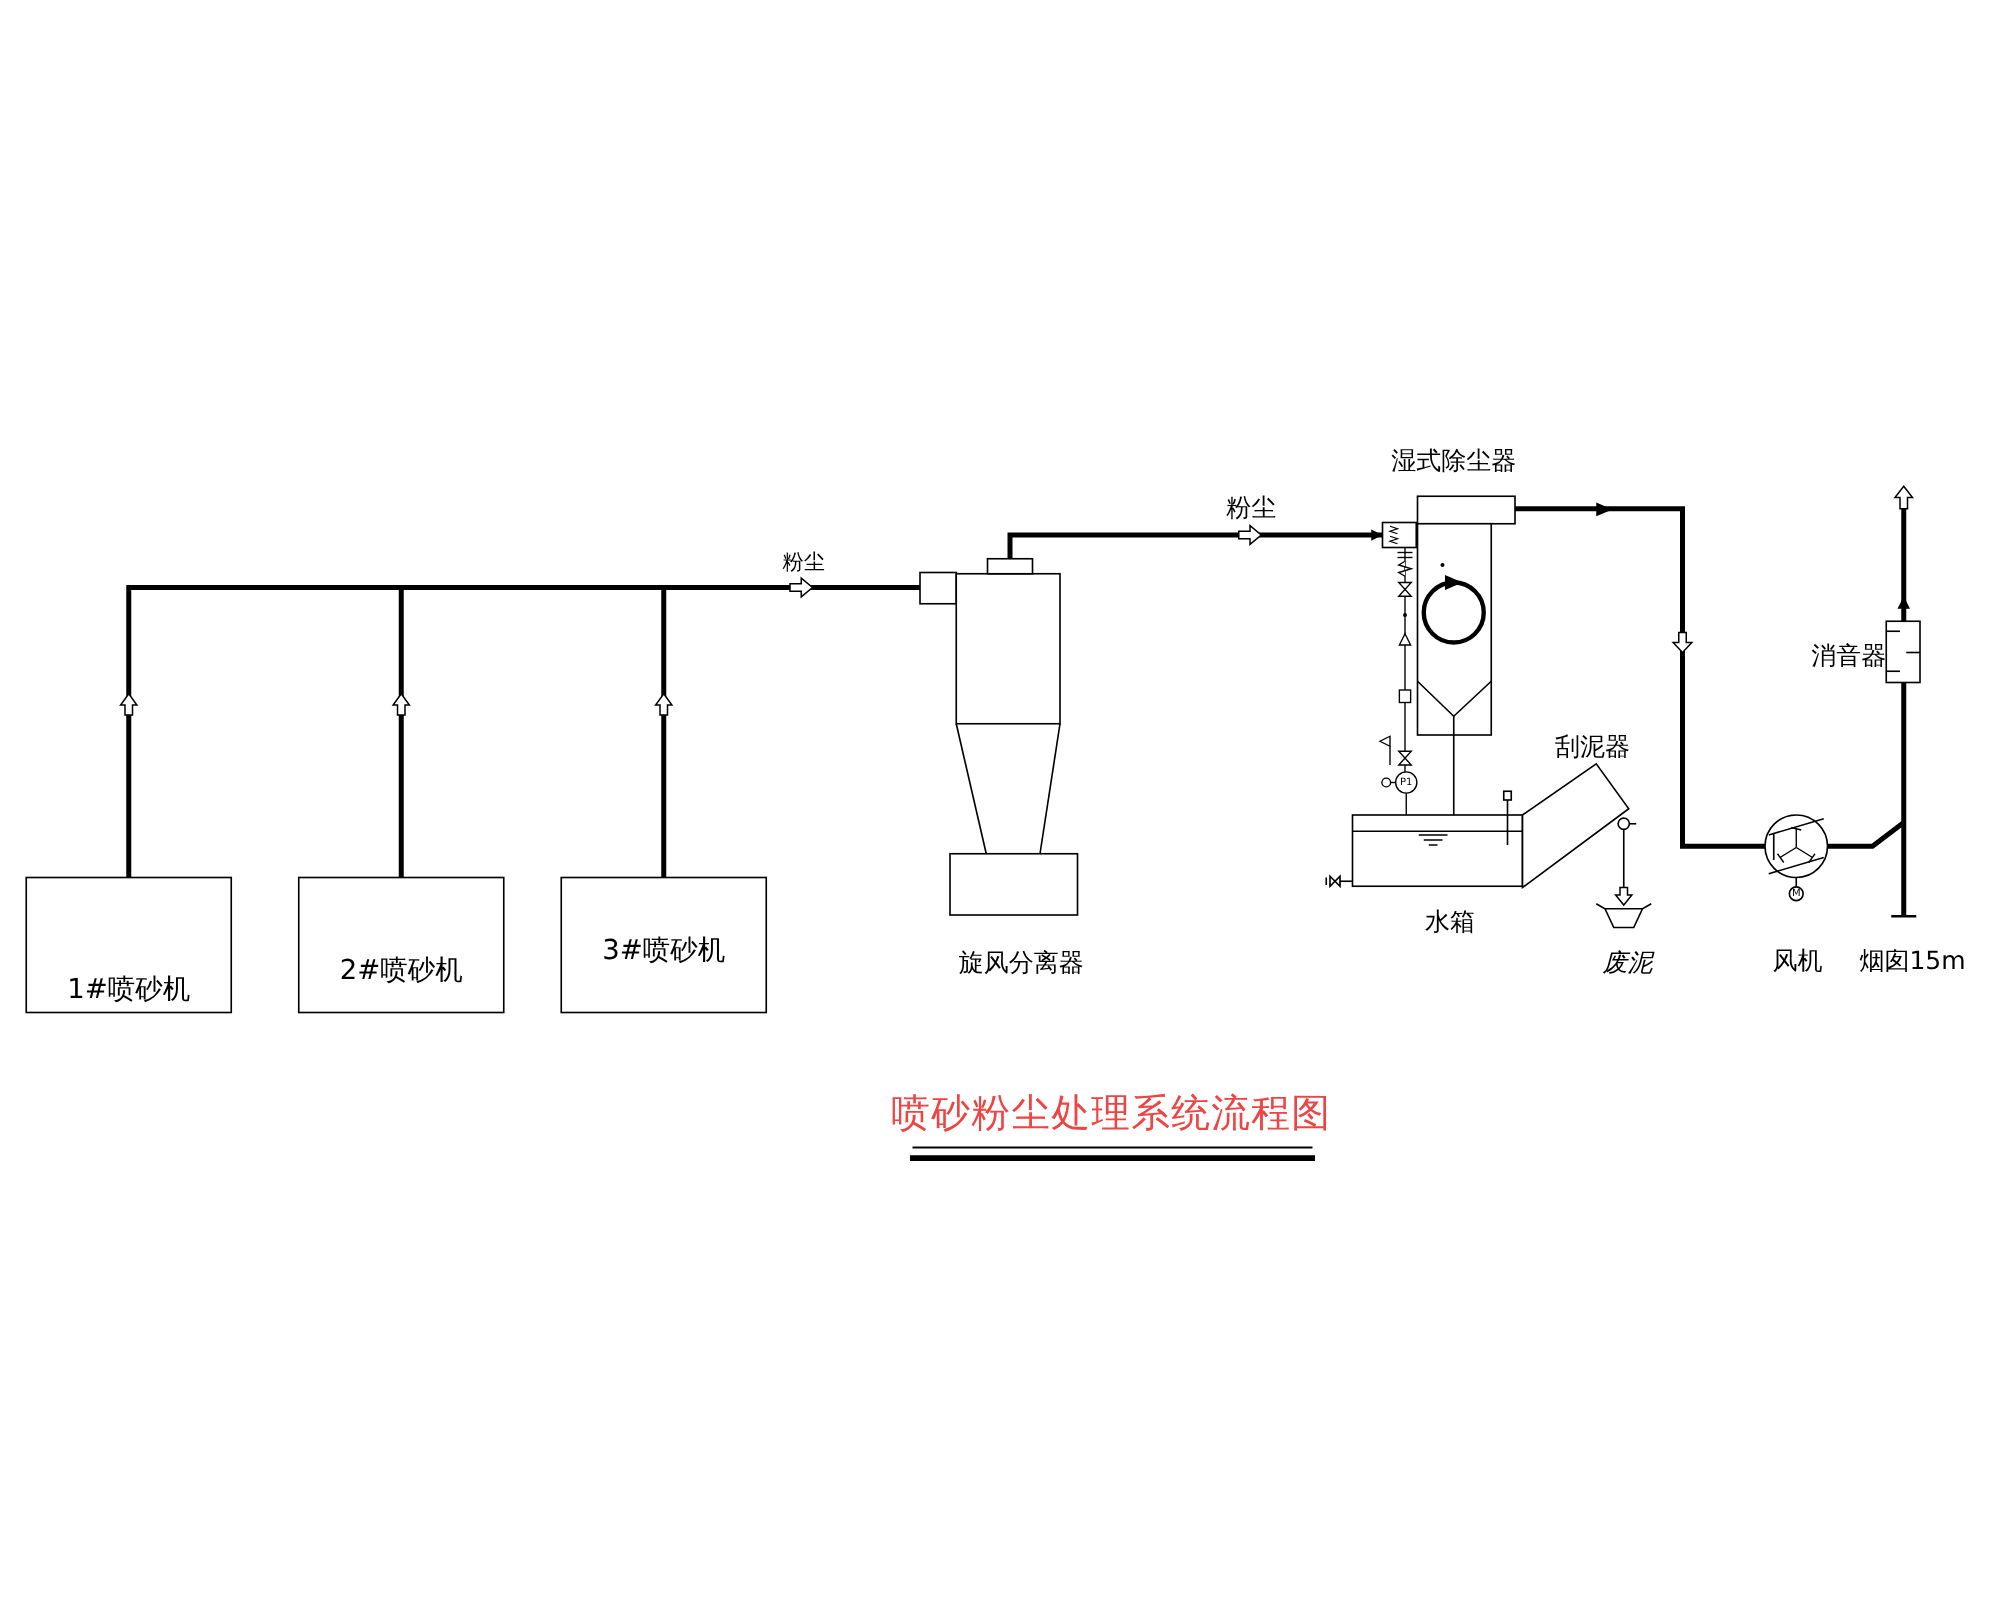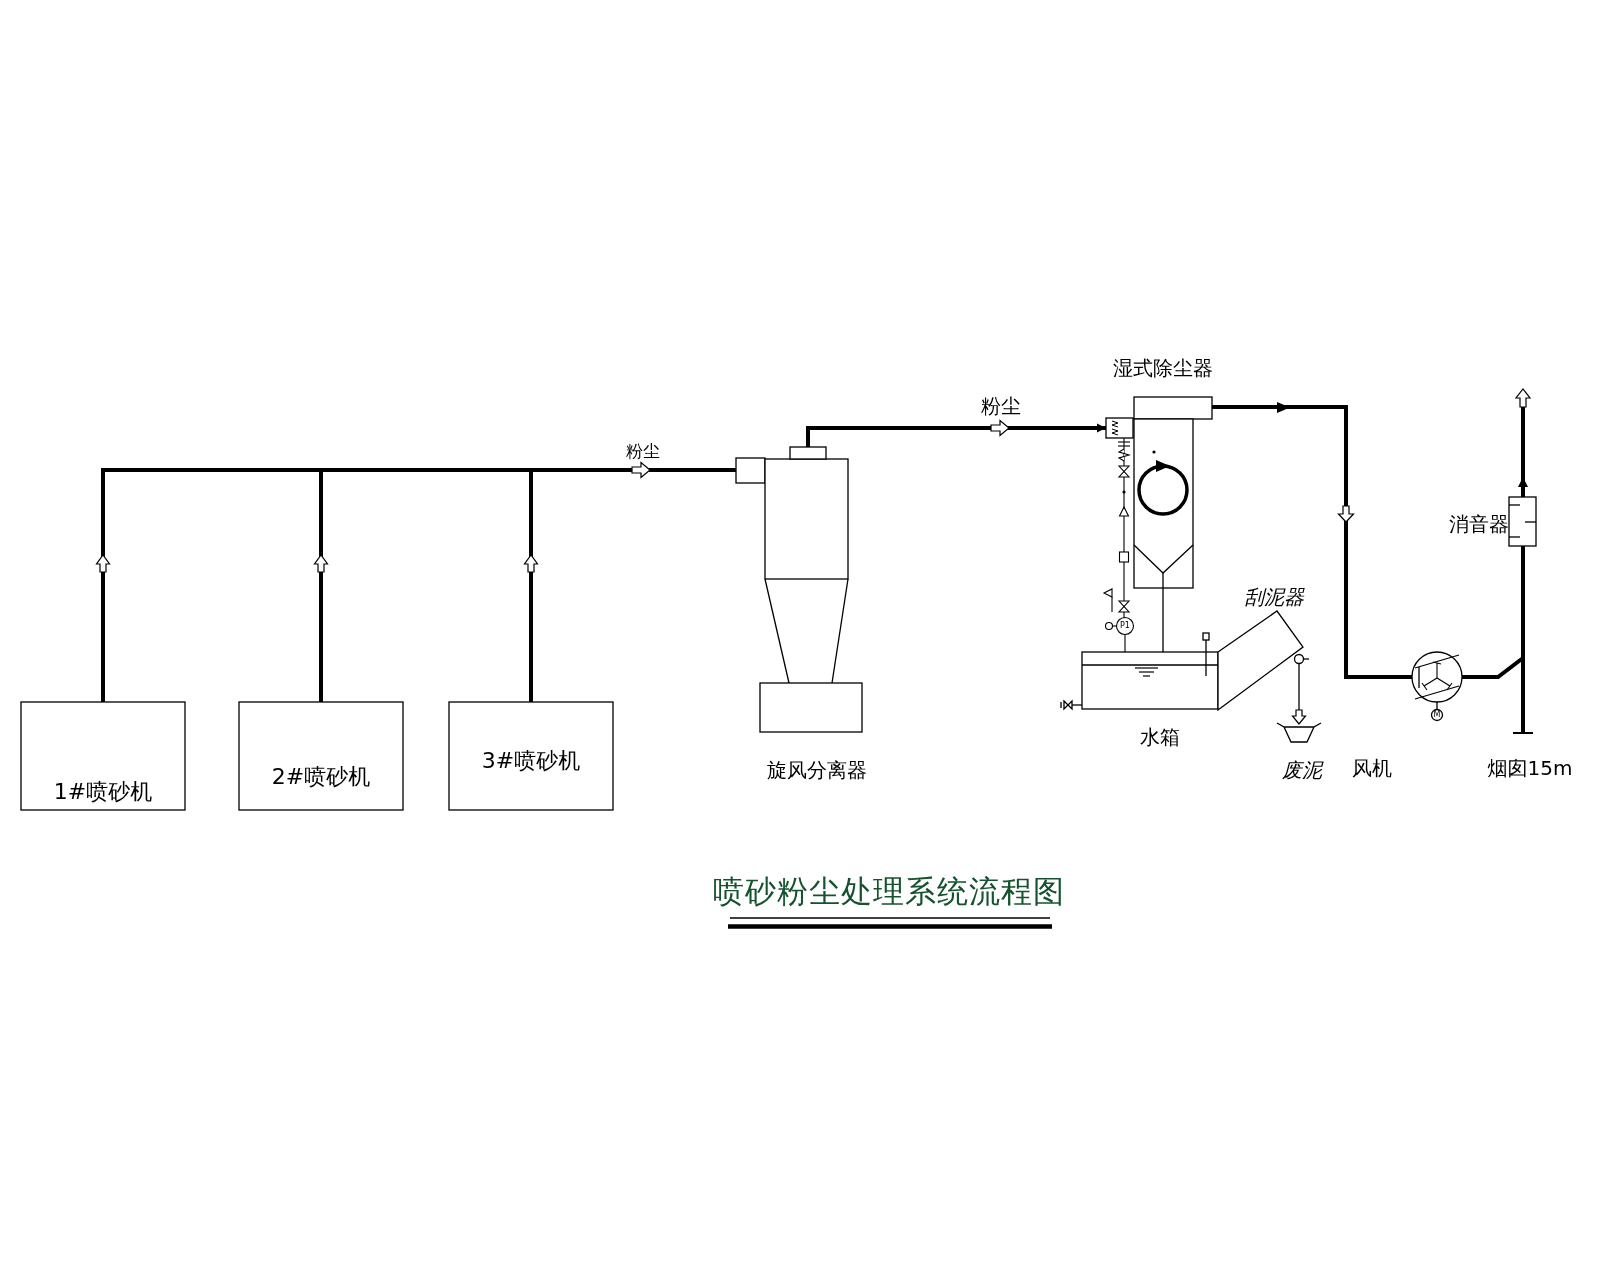--- a/index.html
+++ b/index.html
@@ -7,21 +7,21 @@
        font-family:"DejaVu Sans","Liberation Sans",sans-serif;color:#000;}
   #stage{position:absolute;left:0;top:0;width:1600px;height:1280px;}
   svg{position:absolute;left:0;top:0;}
   .lbl{position:absolute;transform:translate(-50%,-50%);white-space:nowrap;
        color:#000;text-align:center;line-height:1;}
   .lbl-20{font-size:20px;}
   .lbl-22{font-size:22px;}
   .lbl-17{font-size:17px;}
   .tag{font-size:8px;}
   .title{font-family:"DejaVu Serif","Liberation Serif",serif;font-size:31px;
-         letter-spacing:1px;color:#14532d;}
+         letter-spacing:1px;color:#ef4444;}
 </style>
 </head>
 <body>
 
 <div id="stage">
 
 <svg width="1600" height="1280" viewBox="0 0 1600 1280" fill="none" stroke="#000" stroke-width="1.3">
 
   <g stroke-width="4">
     <path d="M103,702 V470 H736"></path>
@@ -165,24 +165,24 @@
 
 <div class="lbl lbl-22" style="left:103px;top:761px;margin-top:31px;">1#喷砂机</div>
 <div class="lbl lbl-22" style="left:321px;top:761px;margin-top:16px;">2#喷砂机</div>
 <div class="lbl lbl-22" style="left:531px;top:761px;">3#喷砂机</div>
 
 <div class="lbl lbl-17" style="left:643px;top:451px;">粉尘</div>
 <div class="lbl lbl-20" style="left:1001px;top:406px;">粉尘</div>
 
 <div class="lbl lbl-20" style="left:817px;top:770px;">旋风分离器</div>
 <div class="lbl lbl-20" style="left:1163px;top:368px;">湿式除尘器</div>
-<div class="lbl lbl-20" style="left:1274px;top:597px;font-style:italic;">刮泥器</div>
+<div class="lbl lbl-20" style="left:1274px;top:597px;">刮泥器</div>
 <div class="lbl lbl-20" style="left:1160px;top:737px;">水箱</div>
 <div class="lbl lbl-20" style="left:1302px;top:770px;font-style:italic;">废泥</div>
-<div class="lbl lbl-20" style="left:1372px;top:768px;">风机</div>
+<div class="lbl lbl-20" style="left:1438px;top:768px;">风机</div>
 <div class="lbl lbl-20" style="left:1530px;top:768px;">烟囱15m</div>
 <div class="lbl lbl-20" style="left:1451px;top:524px;margin-left:28px;">消音器</div>
 
 <div class="lbl tag" style="left:1125px;top:626px;">P1</div>
 <div class="lbl tag" style="left:1437px;top:715px;">M</div>
 
 <div class="lbl title" style="left:889px;top:891px;">喷砂粉尘处理系统流程图</div>
 
 </div>
 

